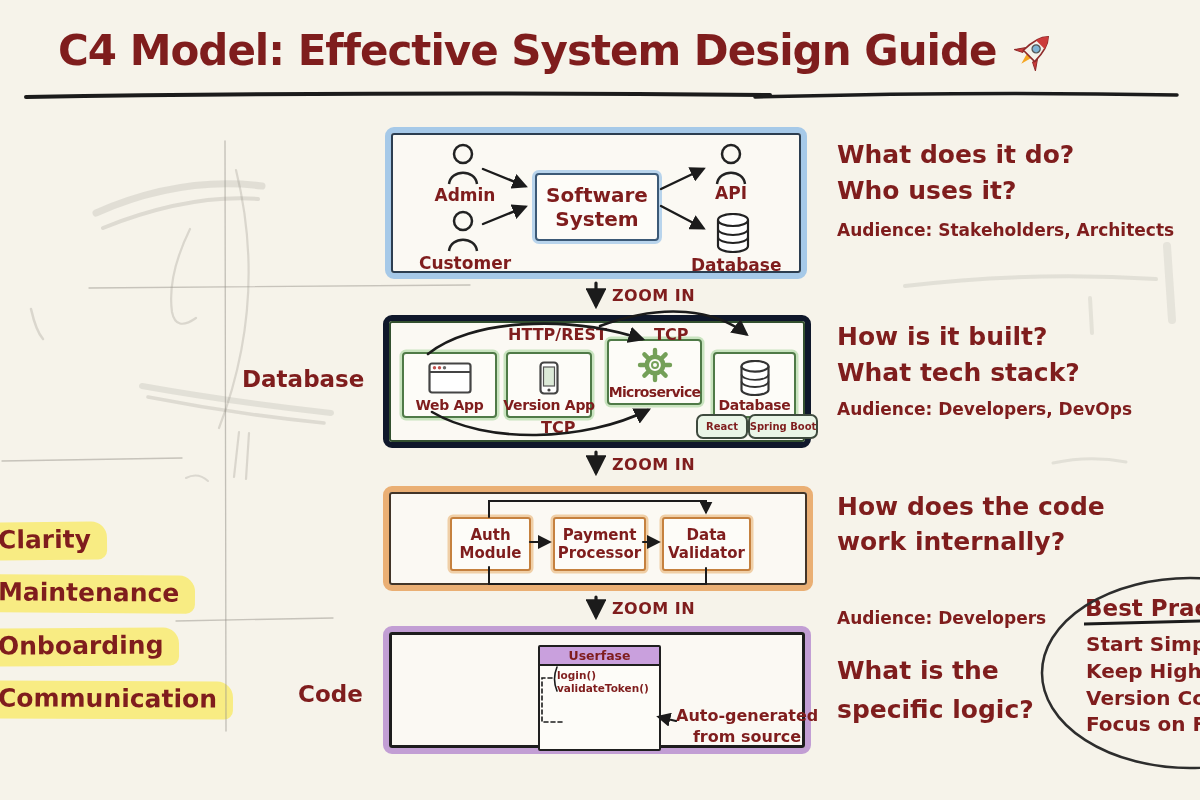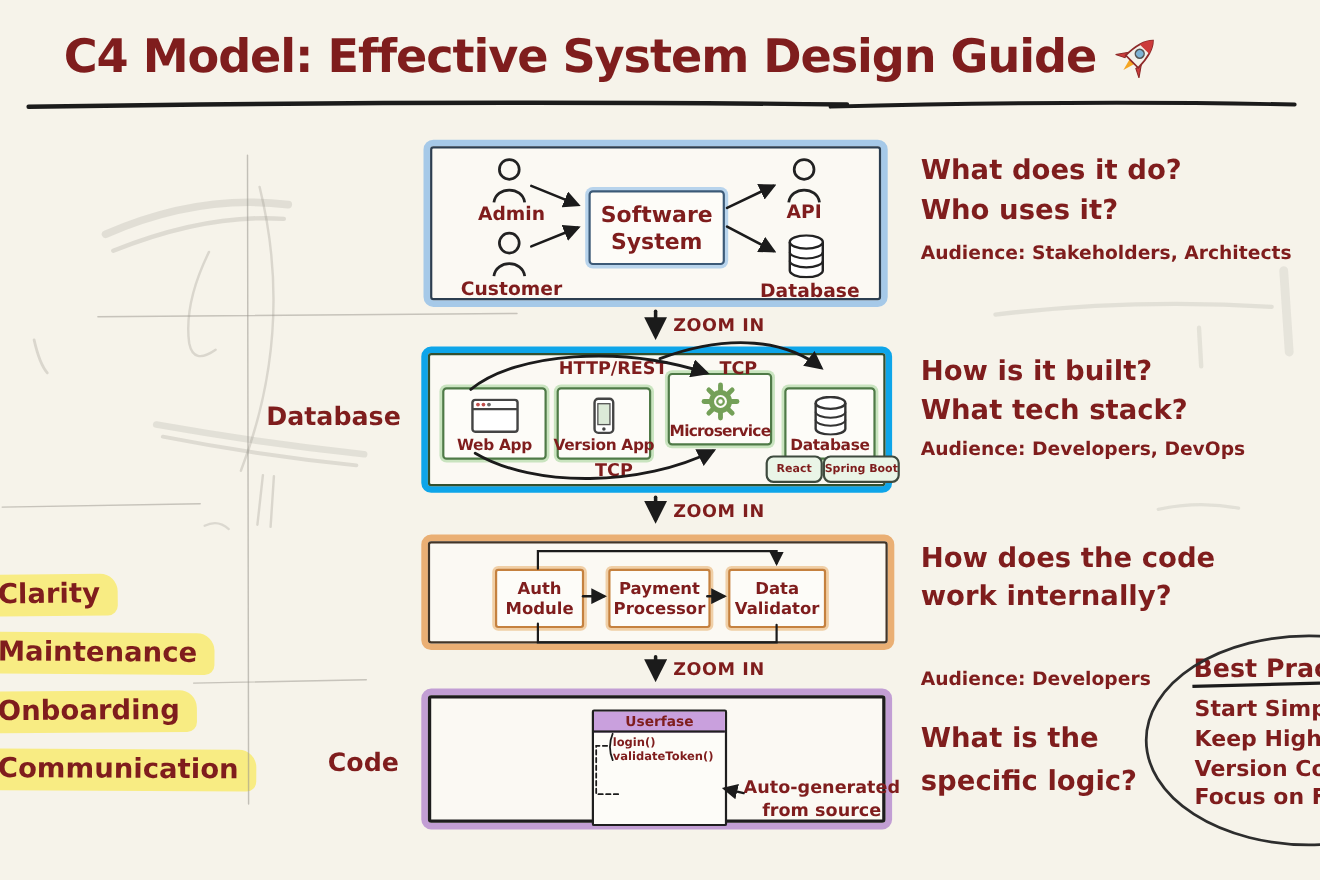--- a/index.html
+++ b/index.html
@@ -7,21 +7,21 @@
         font-family:"DejaVu Sans",sans-serif;color:#7f1d1d;}
   .abs{position:absolute;}
   .overlay{position:absolute;left:0;top:0;width:1200px;height:800px;z-index:40;pointer-events:none;}
 
   .title{display:flex;align-items:center;gap:14px;font-weight:700;font-size:42px;letter-spacing:-1px;z-index:5;}
 
   
   .frame{position:absolute;border-radius:9px;background:#fbf9f3;z-index:2;}
   .frame-line{position:absolute;inset:0;border-radius:3px;pointer-events:none;}
   .f-blue{border:6px solid #a6c9e8;}   .f-blue  .frame-line{border:2px solid #2c3e50;}
-  .f-green{border:6px solid #0ea5e9;text-align:right;}  .f-green .frame-line{border:2px solid #33502f;}
+  .f-green{border:6px solid #0f172a;text-align:right;}  .f-green .frame-line{border:2px solid #33502f;}
   .f-orange{border:6px solid #eaaf74;} .f-orange .frame-line{border:2px solid #423528;}
   .f-purple{border:6px solid #c29ed4;} .f-purple .frame-line{border:3px solid #1d1d1d;}
 
   .side-label{position:absolute;font-weight:700;font-size:23px;z-index:3;}
   .zoom-label{position:absolute;font-weight:700;font-size:16px;letter-spacing:0.5px;z-index:3;}
 
   .actor-label{position:absolute;font-weight:700;font-size:17px;text-align:center;white-space:nowrap;}
   .ss-box{position:absolute;background:#fdfcf8;border:2.5px solid #3c5a77;border-radius:4px;
           box-shadow:0 0 0 3px #b8d4ec;text-align:center;font-weight:700;font-size:20px;line-height:24px;
           display:flex;flex-direction:column;justify-content:center;}

